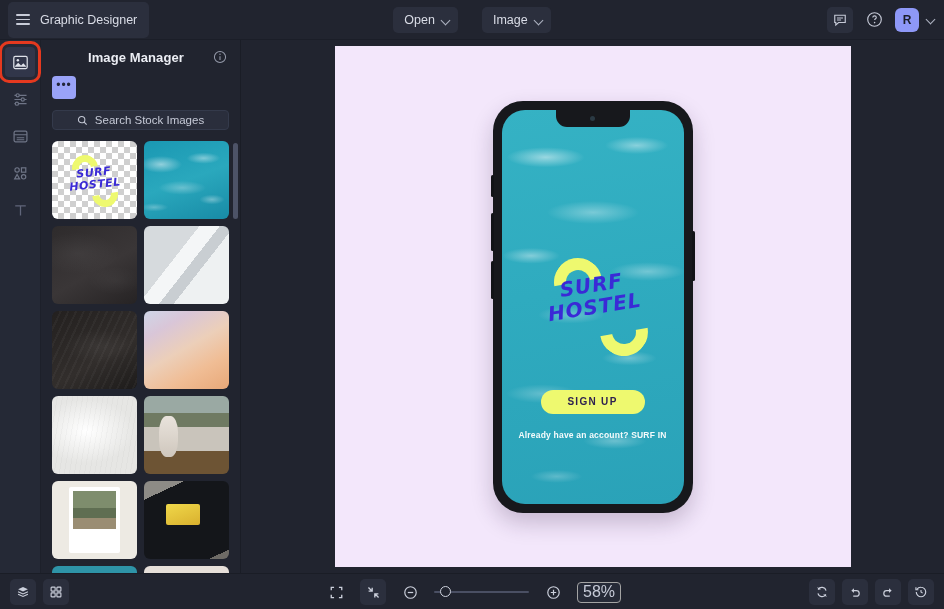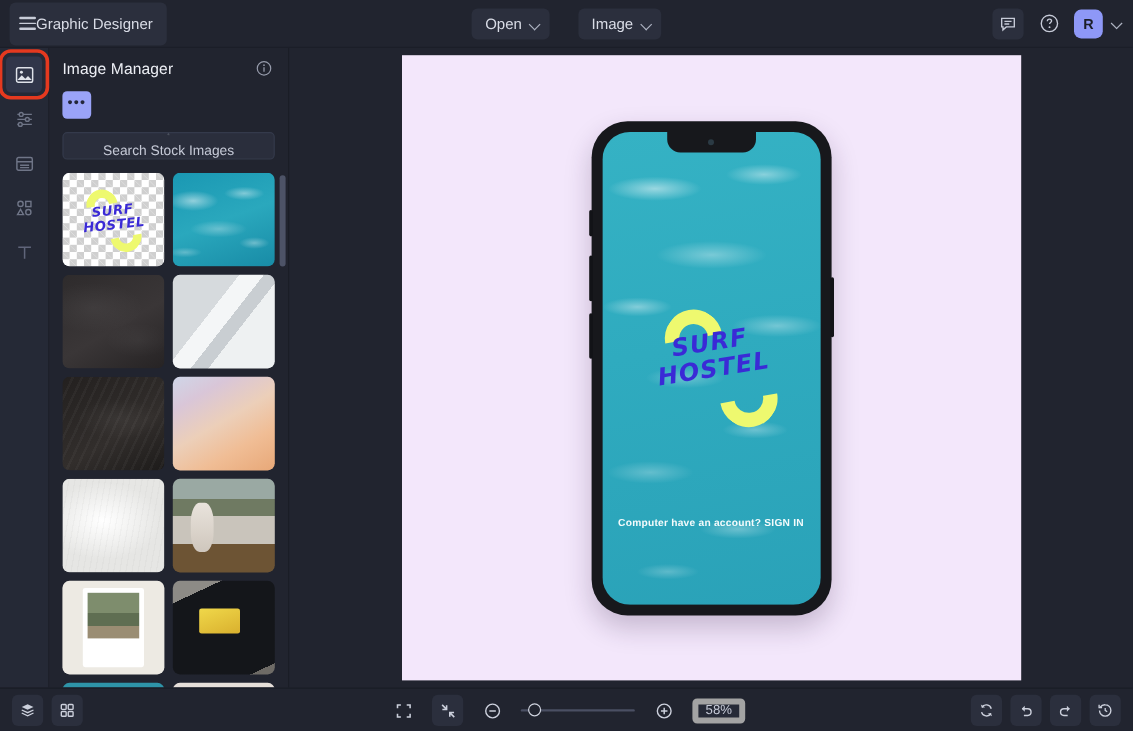--- a/index.html
+++ b/index.html
@@ -14,21 +14,21 @@
 
   
   .topbar {
     height: 40px; flex: 0 0 40px;
     background: #21242f;
     display: flex; align-items: center;
     position: relative;
     border-bottom: 1px solid #1b1e28;
   }
   .app-chip {
-    display: flex; align-items: center; 
+    display: flex; align-items: center; gap: 10px;
     height: 36px; margin-left: 8px; padding: 0 12px 0 8px;
     background: #2b2f3d; border-radius: 5px;
     font-size: 12.5px; color: #d9dce6; cursor: pointer;
   }
   .burger { display: flex; flex-direction: column; gap: 3px; width: 14px; }
   .burger i { display: block; height: 1.6px; background: #c8ccd8; border-radius: 1px; }
 
   .topcenter {
     position: absolute; left: 0; right: 0; top: 0; height: 40px;
     display: flex; align-items: center; justify-content: center; gap: 24px;
@@ -92,21 +92,21 @@
     background: #21242f;
     border-right: 1px solid #1a1d26;
     display: flex; flex-direction: column;
     min-height: 0;
   }
   .panel-head {
     height: 34px; flex: 0 0 34px;
     display: flex; align-items: center;
     padding: 0 10px 0 11px;
   }
-  .panel-title { font-size: 13px; font-weight: normal; color: #eceef4; letter-spacing: .1px; }
+  .panel-title { font-size: 13px; font-weight: bold; color: #eceef4; letter-spacing: .1px; margin-left: 36px; }
   .panel-head .icon-btn.bare { margin-left: auto; width: 20px; height: 20px; }
 
   .panel-row {
     display: flex; gap: 7px; align-items: center;
     padding: 2px 11px 0 11px;
   }
   .primary-btn {
     flex: 1 1 auto; height: 23px;
     background: #8e98f7; color: #23263a;
     border-radius: 4px;
@@ -118,21 +118,21 @@
     width: 24px; height: 23px;
     background: #9aa3f8; color: #23263a;
     border-radius: 4px;
     display: flex; align-items: center; justify-content: center;
     font-size: 12px; letter-spacing: 1px; cursor: pointer; padding-bottom: 5px;
   }
   .search-box {
     margin: 11px 11px 0 11px; height: 23px;
     background: #2a2e3c; border: 1px solid #343a4b; border-radius: 4px;
     display: flex; align-items: center; justify-content: center; gap: 7px;
-    font-size: 11.5px; color: #c5c9d6; cursor: text; flex-direction: column;
+    font-size: 11.5px; color: #c5c9d6; cursor: text;
   }
 
   .thumbs-wrap {
     flex: 1 1 auto; min-height: 0; position: relative;
     margin-top: 11px; overflow: hidden;
   }
   .thumbs {
     display: grid; grid-template-columns: 1fr 1fr;
     gap: 7px;
     padding: 0 11px 0 11px;
@@ -375,24 +375,24 @@
     position: absolute; left: 0; right: 0; top: 6px;
     height: 1.5px; background: #4a4f63; border-radius: 2px;
   }
   .zoom-slider .knob {
     position: absolute; left: 6px; top: 1px;
     width: 11px; height: 11px; border-radius: 50%;
     background: #21242f; border: 1.7px solid #cfd3de;
   }
   .zoom-val {
     min-width: 44px; height: 21px;
-    border: 5px solid #a3a3a3; border-radius: 4px;
+    border: 1px solid #a3a3a3; border-radius: 4px;
     background: #262a37;
     display: flex; align-items: center; justify-content: center;
-    font-size: 11px; color: #c6cad7; cursor: pointer;
+    font-size: 16px; color: #c6cad7; cursor: pointer;
   }
   .bb-right { margin-left: auto; display: flex; gap: 7px; align-items: center; }
 
   svg { display: block; }
 </style>
 </head>
 <body>
 
 <div id="app">
 
@@ -564,23 +564,26 @@
 
             <div class="logo-block">
               <span class="swoosh sA"></span>
               <span class="swoosh sB"></span>
               <div class="logo-text">
                 <div>SURF</div>
                 <div>HOSTEL</div>
               </div>
             </div>
 
+            <div class="cta">
+              <span>SIGN UP</span>
+            </div>
 
             <div class="cta-sub">
-              <span>Computer have an account? SIGN IN</span>
+              <span>Already have an account? SURF IN</span>
             </div>
           </div>
         </div>
       </div>
     </div>
   </div>
 
   <div class="bottombar">
 
     <div class="bb-left">

